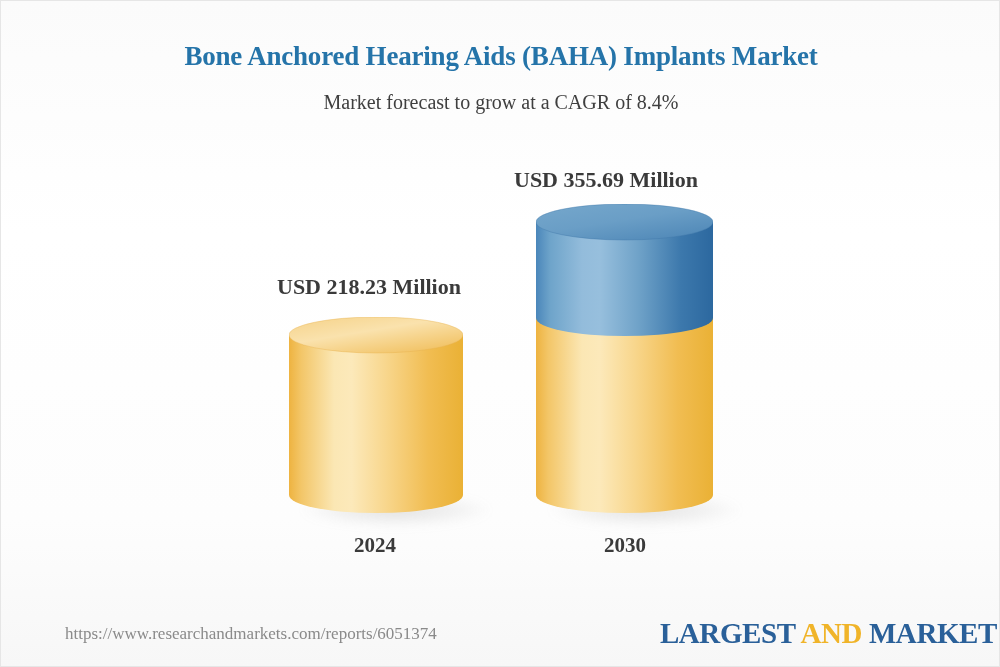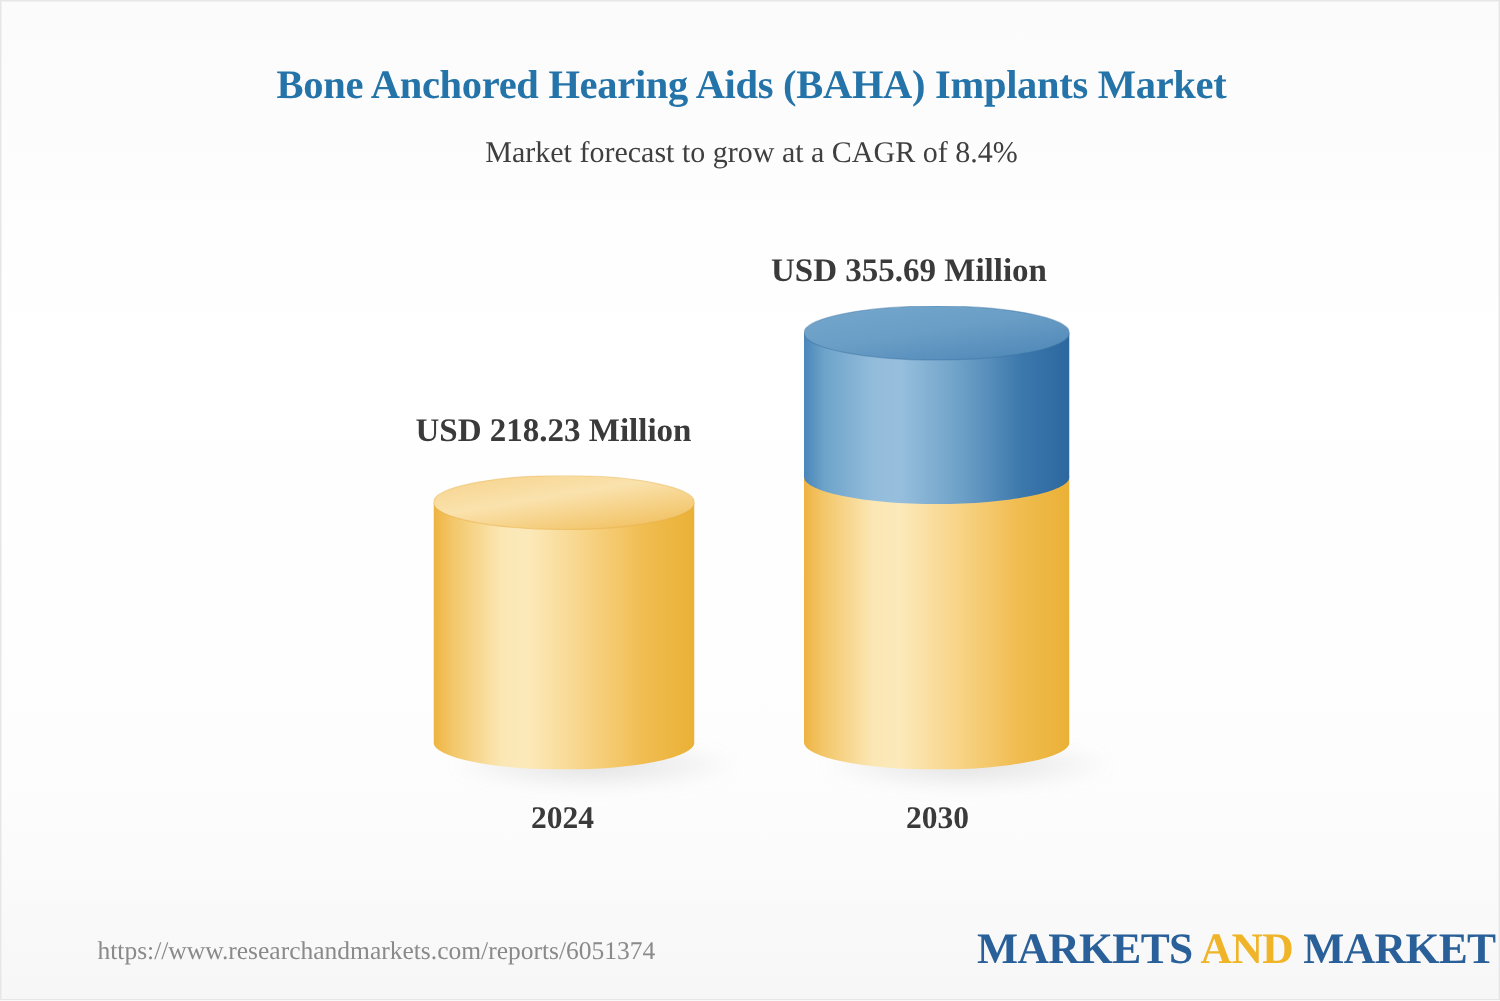--- a/index.html
+++ b/index.html
@@ -207,16 +207,16 @@
       </svg>
     </div>
 
     <div class="cat-label" style="left:544px; top:532px; width:160px;">2030</div>
 
   </div>
 
   <div class="footer-url">https://www.researchandmarkets.com/reports/6051374</div>
 
   <div class="logo">
-    <div class="logo-main"><span>MARKETS </span><span class="and">AND</span><span> MARKET</span></div>
+    <div class="logo-main"><span>LARGEST </span><span class="and">AND</span><span> MARKET</span></div>
   </div>
 
 </div>
 
 </body></html>

